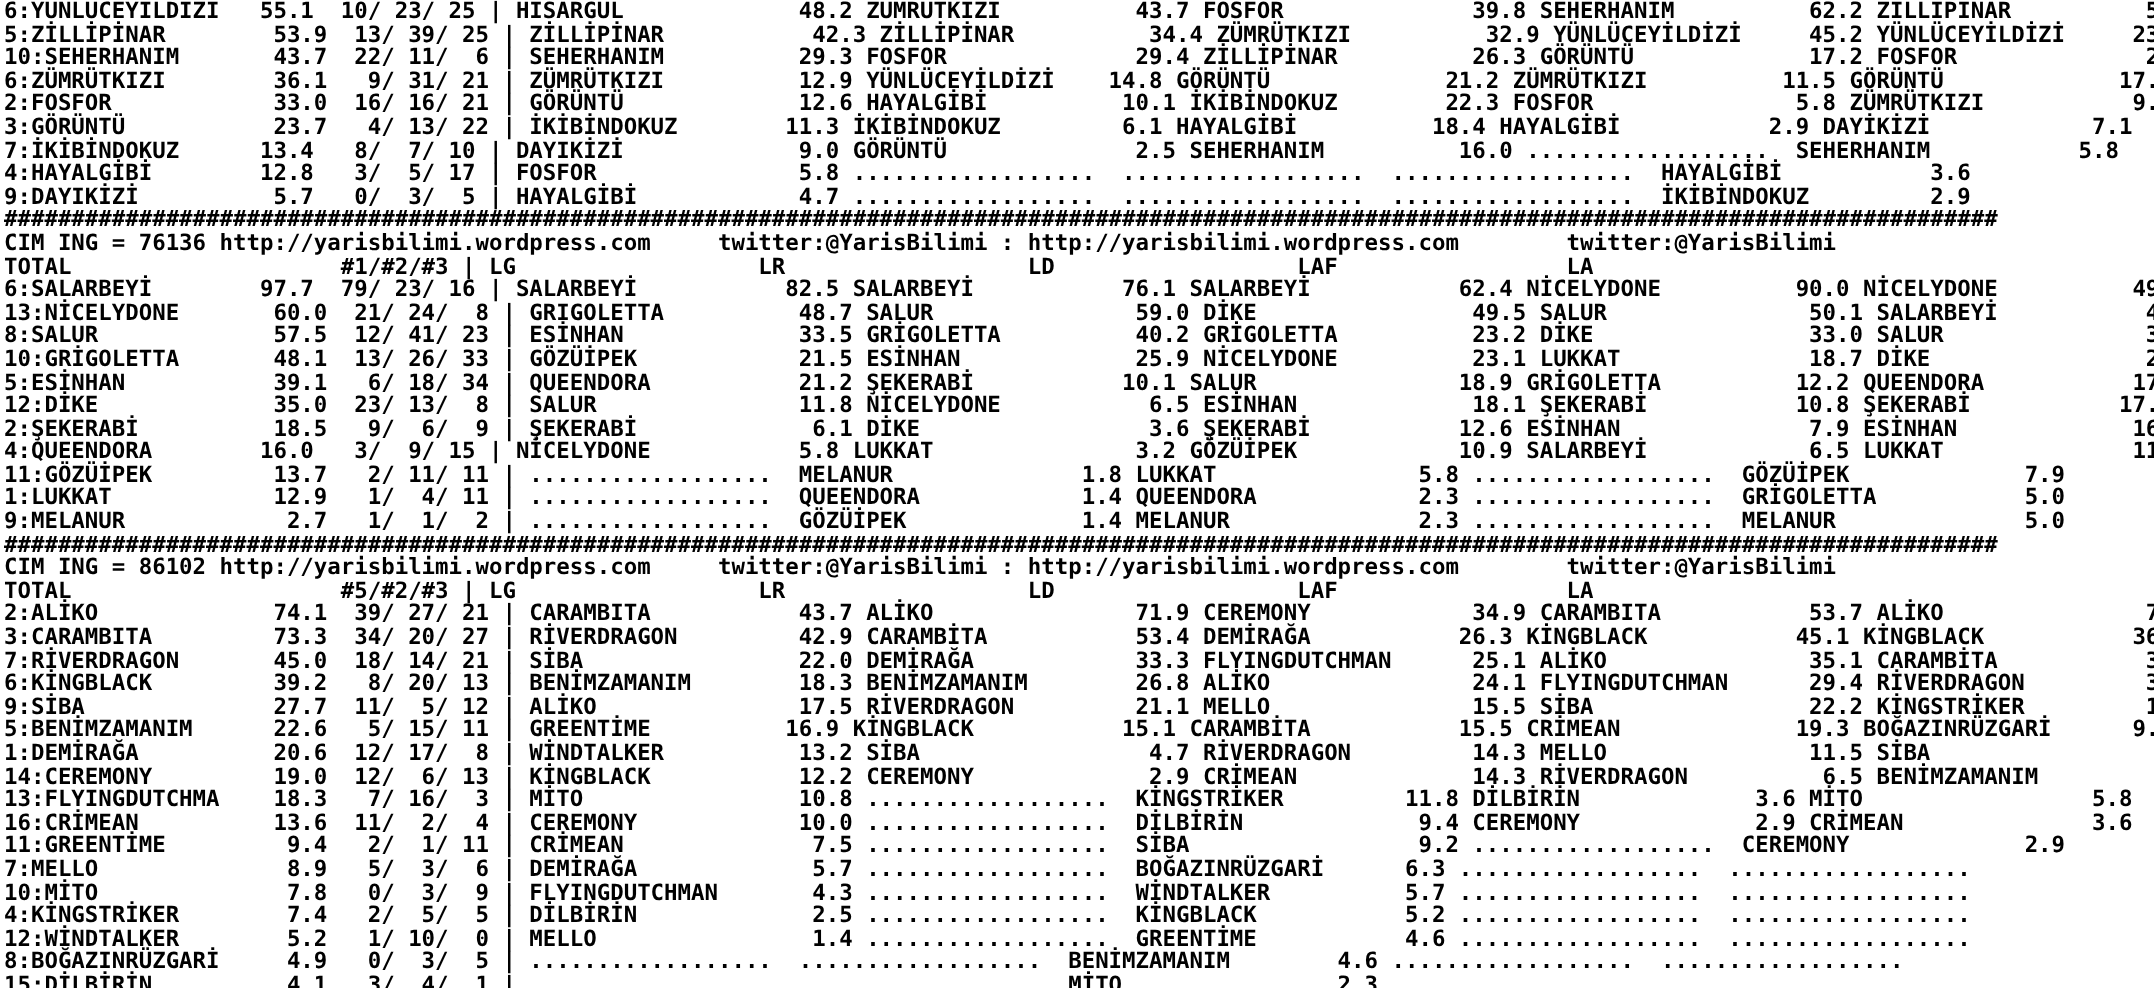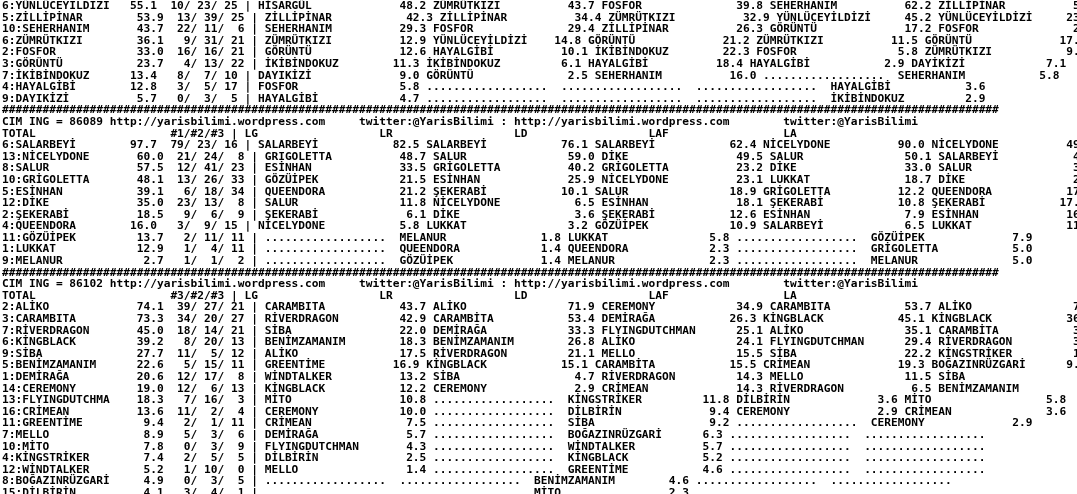--- a/index.html
+++ b/index.html
@@ -32,36 +32,36 @@
   <pre class="block">6:YÜNLÜCEYILDIZI   55.1  10/ 23/ 25 | HİSARGÜL             48.2 ZÜMRÜTKIZI          43.7 FOSFOR              39.8 SEHERHANIM          62.2 ZİLLİPİNAR          57.2
 5:ZİLLİPİNAR        53.9  13/ 39/ 25 | ZİLLİPİNAR           42.3 ZİLLİPİNAR          34.4 ZÜMRÜTKIZI          32.9 YÜNLÜCEYİLDİZİ     45.2 YÜNLÜCEYİLDİZİ     23.7
 10:SEHERHANIM       43.7  22/ 11/  6 | SEHERHANIM          29.3 FOSFOR              29.4 ZİLLİPİNAR          26.3 GÖRÜNTÜ             17.2 FOSFOR              22.2
 6:ZÜMRÜTKIZI        36.1   9/ 31/ 21 | ZÜMRÜTKIZI          12.9 YÜNLÜCEYİLDİZİ    14.8 GÖRÜNTÜ             21.2 ZÜMRÜTKIZI          11.5 GÖRÜNTÜ             17.2
 2:FOSFOR            33.0  16/ 16/ 21 | GÖRÜNTÜ             12.6 HAYALGİBİ          10.1 İKİBİNDOKUZ        22.3 FOSFOR               5.8 ZÜMRÜTKIZI           9.3
 3:GÖRÜNTÜ           23.7   4/ 13/ 22 | İKİBİNDOKUZ        11.3 İKİBİNDOKUZ         6.1 HAYALGİBİ          18.4 HAYALGİBİ           2.9 DAYİKİZİ            7.1
 7:İKİBİNDOKUZ      13.4   8/  7/ 10 | DAYIKİZİ             9.0 GÖRÜNTÜ              2.5 SEHERHANIM          16.0 ..................  SEHERHANIM           5.8
 4:HAYALGİBİ        12.8   3/  5/ 17 | FOSFOR               5.8 ..................  ..................  ..................  HAYALGİBİ           3.6
 9:DAYIKİZİ          5.7   0/  3/  5 | HAYALGİBİ            4.7 ..................  ..................  ..................  İKİBİNDOKUZ         2.9</pre>
   <pre class="block">####################################################################################################################################################</pre>
-  <pre class="block">CIM ING = 86089 http://yarisbilimi.wordpress.com     twitter:@YarisBilimi : http://yarisbilimi.wordpress.com        twitter:@YarisBilimi
+  <pre class="block">CIM ING = 76136 http://yarisbilimi.wordpress.com     twitter:@YarisBilimi : http://yarisbilimi.wordpress.com        twitter:@YarisBilimi
 TOTAL                    #1/#2/#3 | LG                  LR                  LD                  LAF                 LA</pre>
   <pre class="block">6:SALARBEYİ        97.7  79/ 23/ 16 | SALARBEYİ           82.5 SALARBEYİ           76.1 SALARBEYİ           62.4 NİCELYDONE          90.0 NİCELYDONE          49.4
 13:NİCELYDONE       60.0  21/ 24/  8 | GRIGOLETTA          48.7 SALUR               59.0 DİKE                49.5 SALUR               50.1 SALARBEYİ           43.6
 8:SALUR             57.5  12/ 41/ 23 | ESİNHAN             33.5 GRİGOLETTA          40.2 GRİGOLETTA          23.2 DİKE                33.0 SALUR               33.8
 10:GRİGOLETTA       48.1  13/ 26/ 33 | GÖZÜİPEK            21.5 ESİNHAN             25.9 NİCELYDONE          23.1 LUKKAT              18.7 DİKE                20.8
 5:ESİNHAN           39.1   6/ 18/ 34 | QUEENDORA           21.2 ŞEKERABİ           10.1 SALUR               18.9 GRİGOLETTA          12.2 QUEENDORA           17.9
 12:DİKE             35.0  23/ 13/  8 | SALUR               11.8 NİCELYDONE           6.5 ESİNHAN             18.1 ŞEKERABİ           10.8 ŞEKERABİ           17.9
 2:ŞEKERABİ          18.5   9/  6/  9 | ŞEKERABİ             6.1 DİKE                 3.6 ŞEKERABİ           12.6 ESİNHAN              7.9 ESİNHAN             16.5
 4:QUEENDORA        16.0   3/  9/ 15 | NİCELYDONE           5.8 LUKKAT               3.2 GÖZÜİPEK            10.9 SALARBEYİ            6.5 LUKKAT              11.5
 11:GÖZÜİPEK         13.7   2/ 11/ 11 | ..................  MELANUR              1.8 LUKKAT               5.8 ..................  GÖZÜİPEK             7.9
 1:LUKKAT            12.9   1/  4/ 11 | ..................  QUEENDORA            1.4 QUEENDORA            2.3 ..................  GRİGOLETTA           5.0
 9:MELANUR            2.7   1/  1/  2 | ..................  GÖZÜİPEK             1.4 MELANUR              2.3 ..................  MELANUR              5.0</pre>
   <pre class="block">####################################################################################################################################################</pre>
   <pre class="block">CIM ING = 86102 http://yarisbilimi.wordpress.com     twitter:@YarisBilimi : http://yarisbilimi.wordpress.com        twitter:@YarisBilimi
-TOTAL                    #3/#2/#3 | LG                  LR                  LD                  LAF                 LA</pre>
+TOTAL                    #5/#2/#3 | LG                  LR                  LD                  LAF                 LA</pre>
   <pre class="block">2:ALİKO             74.1  39/ 27/ 21 | CARAMBITA           43.7 ALİKO               71.9 CEREMONY            34.9 CARAMBITA           53.7 ALİKO               77.9
 3:CARAMBITA         73.3  34/ 20/ 27 | RİVERDRAGON         42.9 CARAMBİTA           53.4 DEMİRAĞA           26.3 KİNGBLACK           45.1 KİNGBLACK           36.4
 7:RİVERDRAGON       45.0  18/ 14/ 21 | SİBA                22.0 DEMİRAĞA            33.3 FLYINGDUTCHMAN      25.1 ALİKO               35.1 CARAMBİTA           32.9
 6:KİNGBLACK         39.2   8/ 20/ 13 | BENİMZAMANIM        18.3 BENİMZAMANIM        26.8 ALİKO               24.1 FLYINGDUTCHMAN      29.4 RİVERDRAGON         30.2
 9:SİBA              27.7  11/  5/ 12 | ALİKO               17.5 RİVERDRAGON         21.1 MELLO               15.5 SİBA                22.2 KİNGSTRİKER         12.9
 5:BENİMZAMANIM      22.6   5/ 15/ 11 | GREENTİME          16.9 KİNGBLACK           15.1 CARAMBİTA           15.5 CRİMEAN             19.3 BOĞAZINRÜZGARİ      9.3
 1:DEMİRAĞA          20.6  12/ 17/  8 | WİNDTALKER          13.2 SİBA                 4.7 RİVERDRAGON         14.3 MELLO               11.5 SİBA                 8.6
 14:CEREMONY         19.0  12/  6/ 13 | KİNGBLACK           12.2 CEREMONY             2.9 CRİMEAN             14.3 RİVERDRAGON          6.5 BENİMZAMANIM         8.0
 13:FLYINGDUTCHMA    18.3   7/ 16/  3 | MİTO                10.8 ..................  KİNGSTRİKER         11.8 DİLBİRİN             3.6 MİTO                 5.8
 16:CRİMEAN          13.6  11/  2/  4 | CEREMONY            10.0 ..................  DİLBİRİN             9.4 CEREMONY             2.9 CRİMEAN              3.6

